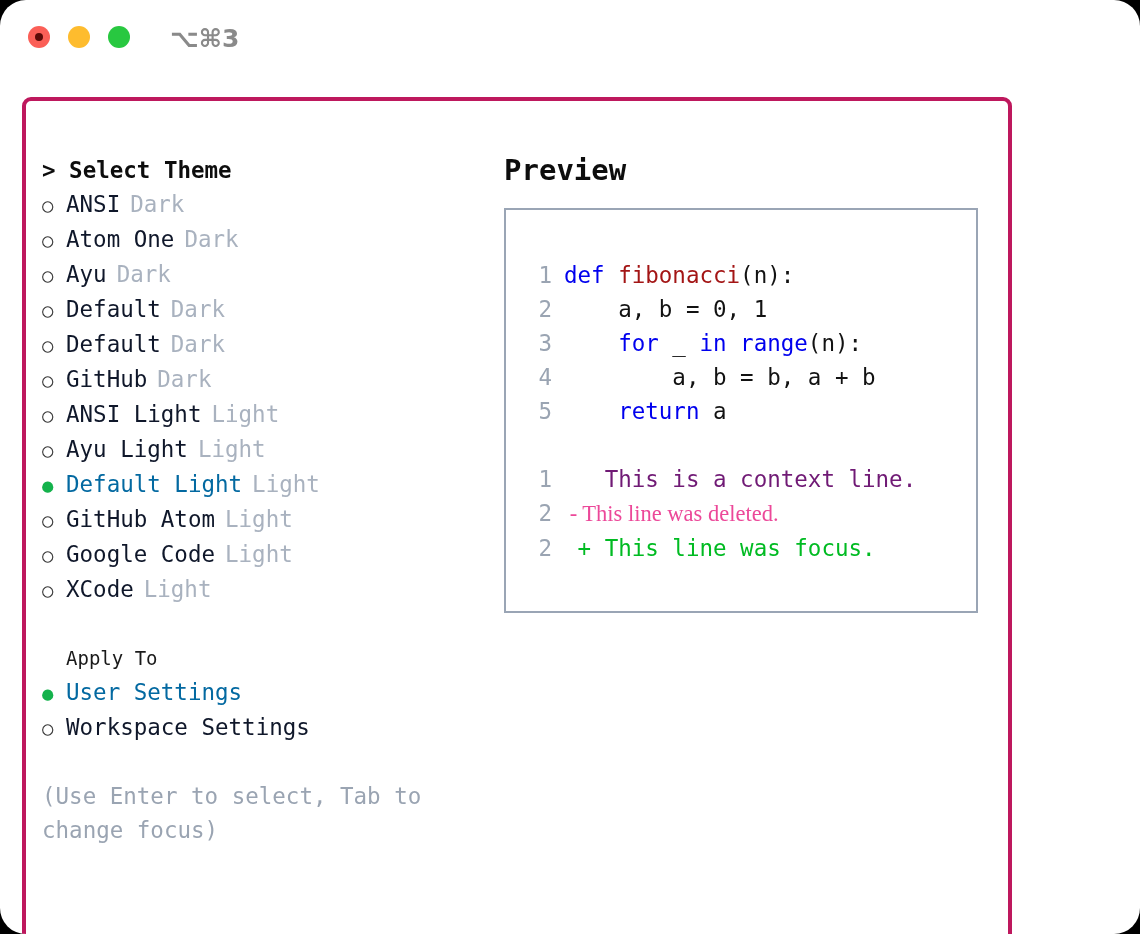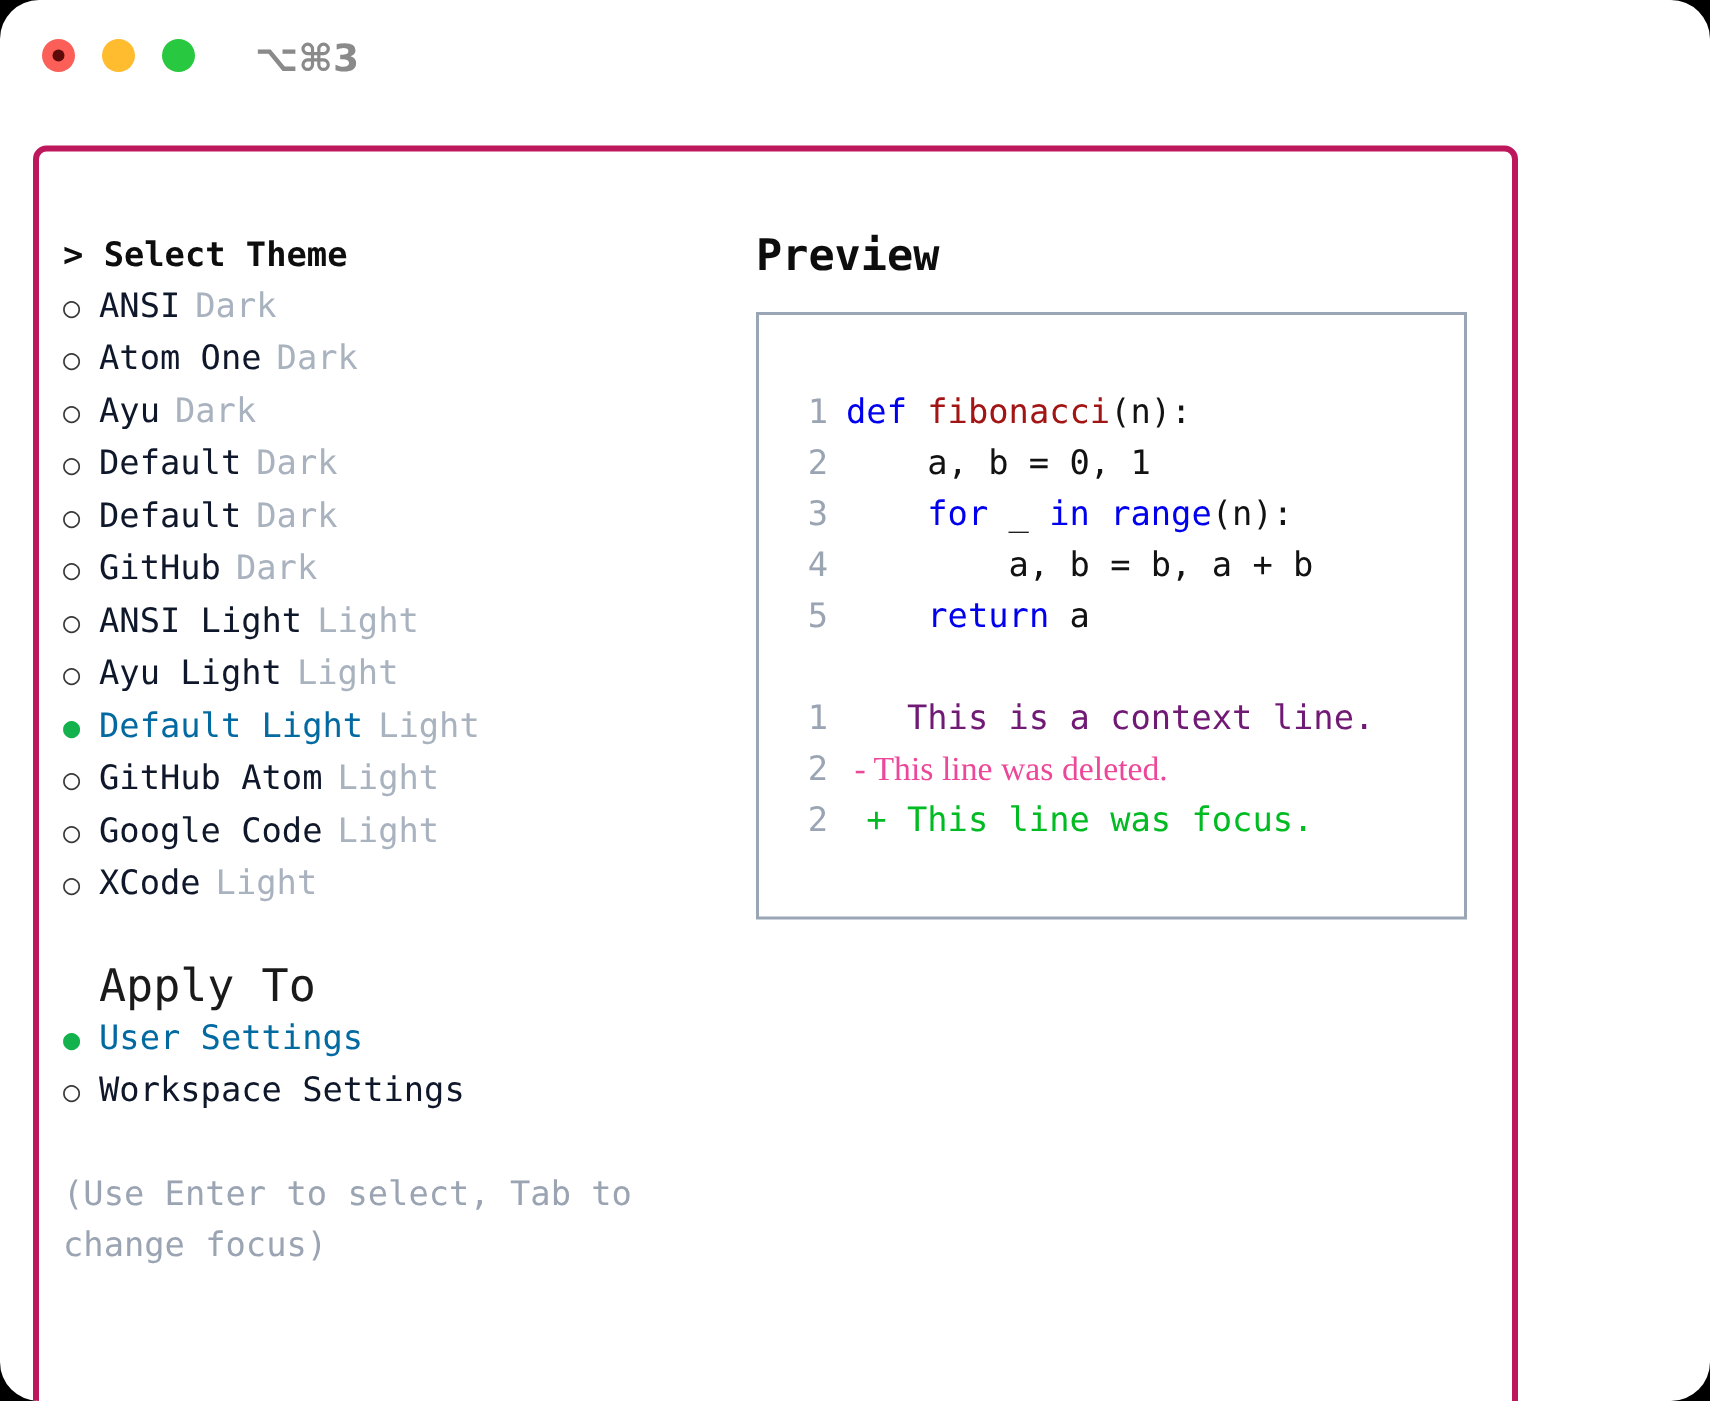--- a/index.html
+++ b/index.html
@@ -118,21 +118,21 @@
     color: #0f172a;
   }
   .row.selected .item-label {
     color: #0369a1;
   }
   .item-variant {
     color: #a9b2bf;
     margin-left: 10px;
   }
   .apply-header {
-    font-size: 30px;
+    font-size: 19px;
     color: #1a1a1a;
     line-height: 34px;
     padding-left: 24px;
     white-space: pre;
   }
   .spacer-block { height: 34px; }
   .hint {
     margin-top: 34px;
     font-size: 22.5px;
     line-height: 34px;

